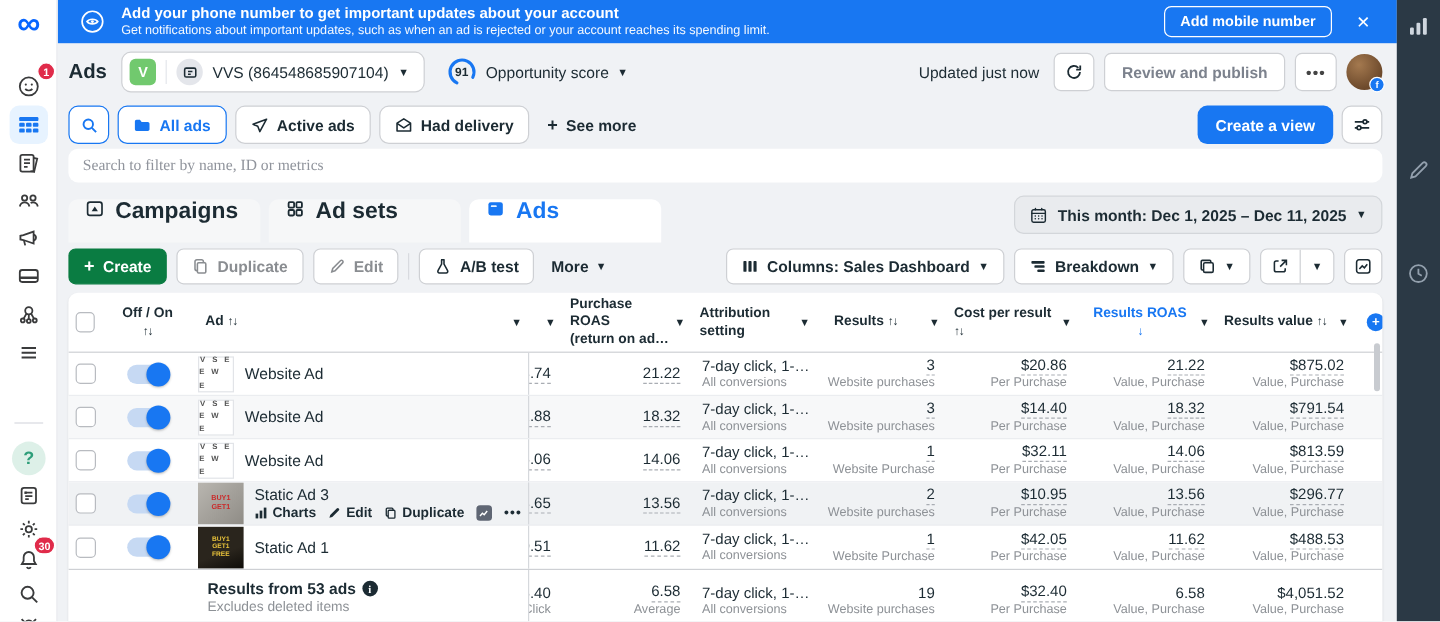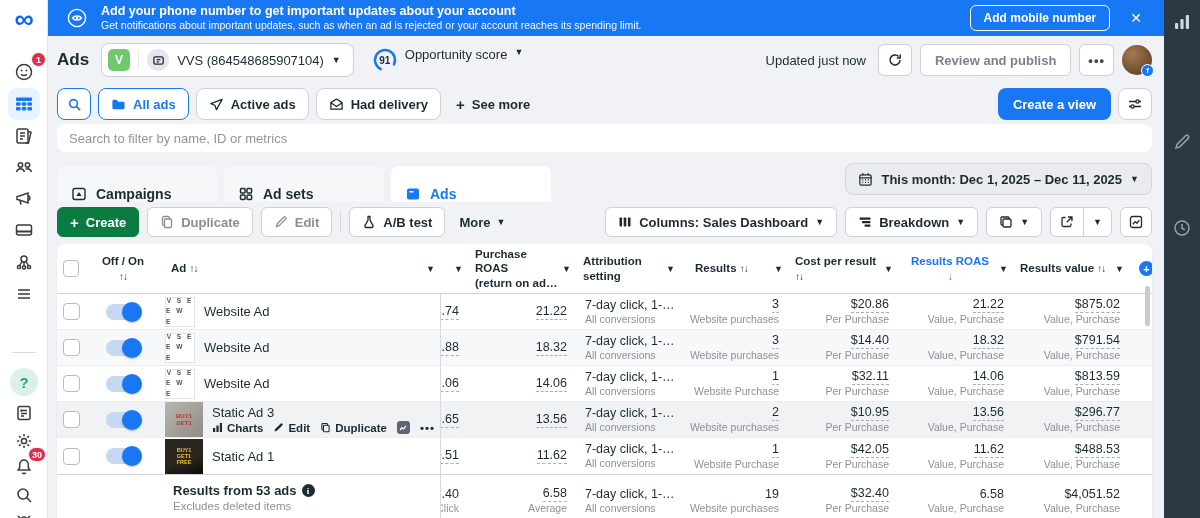--- a/index.html
+++ b/index.html
@@ -36,21 +36,21 @@
   
   .hdr { height:48px; display:flex; align-items:center; padding:0 12px 0 9px; gap:10px; flex:0 0 auto; }
   .page-title { font-size:17px; font-weight:700; color:#1c2b33; margin-right:2px; }
   .acct-pill { height:34px; background:#fff; border:1px solid #ced0d4; border-radius:8px; display:flex; align-items:center; gap:8px; padding:0 12px 0 6px; cursor:pointer; }
   .v-badge { width:22px; height:22px; border-radius:5px; background:#71c96e; color:#fff; font-size:12px; font-weight:700; display:flex; align-items:center; justify-content:center; }
   .pill-sep { width:1px; height:20px; background:#e4e6eb; }
   .biz-ic { width:22px; height:22px; border-radius:50%; background:#e4e6eb; display:flex; align-items:center; justify-content:center; color:#1c2b33; }
   .biz-ic svg { width:13px; height:13px; }
   .acct-name { font-size:13px; color:#1c2b33; }
   .caret { font-size:9px; color:#1c2b33; }
-  .opp { display:flex; gap:7px; margin-left:8px; cursor:pointer; }
+  .opp { display:flex; align-items:center; gap:7px; margin-left:8px; cursor:pointer; }
   .gauge { position:relative; width:26px; height:26px; }
   .gauge-num { position:absolute; inset:0; display:flex; align-items:center; justify-content:center; font-size:10px; font-weight:700; color:#1c2b33; }
   .opp-label { font-size:13px; color:#1c2b33; }
   .hdr-right { margin-left:auto; display:flex; align-items:center; gap:8px; }
   .updated { font-size:13px; color:#1c2b33; margin-right:4px; }
   .icon-btn { height:32px; min-width:32px; background:#fff; border:1px solid #ced0d4; border-radius:6px; display:flex; align-items:center; justify-content:center; color:#1c2b33; cursor:pointer; padding:0 8px; }
   .icon-btn svg { width:16px; height:16px; }
   .btn-disabled { color:#7c828d; font-size:13px; font-weight:600; padding:0 14px; }
   .dots { letter-spacing:1px; font-size:13px; font-weight:700; color:#444; }
   .avatar { position:relative; width:30px; height:30px; border-radius:50%; background:radial-gradient(circle at 35% 30%,#a4794f,#6d4a2c 70%); flex:0 0 auto; cursor:pointer; }
@@ -62,26 +62,26 @@
   .chip svg { width:15px; height:15px; }
   .chip.sel { border-color:#1877f2; color:#1877f2; }
   .chip.sq { width:34px; padding:0; justify-content:center; border-color:#1877f2; color:#1877f2; }
   .see-more { display:flex; align-items:center; gap:7px; font-size:13px; font-weight:600; color:#1c2b33; padding:0 8px; cursor:pointer; }
   .plus-g { font-size:15px; font-weight:600; }
   .filters-right { margin-left:auto; display:flex; gap:7px; align-items:center; }
   .btn-primary { height:32px; background:#1877f2; color:#fff; border-radius:8px; font-size:13px; font-weight:700; display:flex; align-items:center; padding:0 15px; cursor:pointer; }
 
   
   .searchrow { height:34px; padding:0 12px 6px 9px; flex:0 0 auto; }
-  .search-input { width:100%; height:28px; border:none; background:#fff; border-radius:8px; padding:0 12px; font-size:13px; color:#1c2b33; outline:none; font-family:Liberation Sans, sans-serif; }
+  .search-input { width:100%; height:28px; border:none; background:#fff; border-radius:8px; padding:0 12px; font-size:13px; color:#1c2b33; outline:none; font-family:Liberation Serif, serif; }
   .search-input::placeholder { color:#90949c; }
 
   
   .tabsrow { height:44px; display:flex; align-items:flex-end; padding:0 12px 0 9px; flex:0 0 auto; }
-  .tab { height:36px; min-width:160px; display:flex; align-items:flex-end; gap:9px; padding:0 14px; background:#f6f7f8; border-radius:8px 8px 0 0; font-size:14px; font-weight:700; color:#1c2b33; margin-right:7px; cursor:pointer; }
+  .tab { height:36px; min-width:160px; display:flex; align-items:flex-start; gap:9px; padding:0 14px; background:#f6f7f8; border-radius:8px 8px 0 0; font-size:19px; font-weight:700; color:#1c2b33; margin-right:7px; cursor:pointer; }
   .tab svg { width:16px; height:16px; }
   .tab.sel { background:#fff; color:#1877f2; }
   .datepill { margin-left:auto; align-self:center; height:32px; display:flex; align-items:center; gap:8px; background:#e9ebee; border:1px solid #d3d6da; border-radius:8px; padding:0 12px; font-size:13px; font-weight:600; color:#1c2b33; cursor:pointer; margin-bottom:2px; }
   .datepill svg { width:15px; height:15px; }
 
   
   .toolbar { height:40px; display:flex; align-items:center; gap:8px; padding:0 12px 0 9px; flex:0 0 auto; }
   .tb-btn { height:30px; display:flex; align-items:center; gap:7px; background:#fff; border:1px solid #ced0d4; border-radius:6px; padding:0 12px; font-size:13px; font-weight:600; color:#1c2b33; cursor:pointer; white-space:nowrap; }
   .tb-btn svg { width:14px; height:14px; }
   .tb-btn.gray { color:#8a8d91; }

